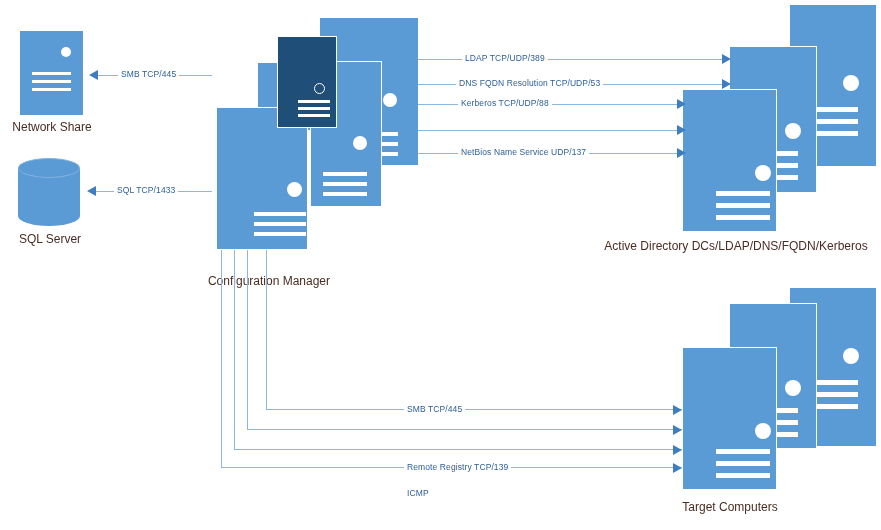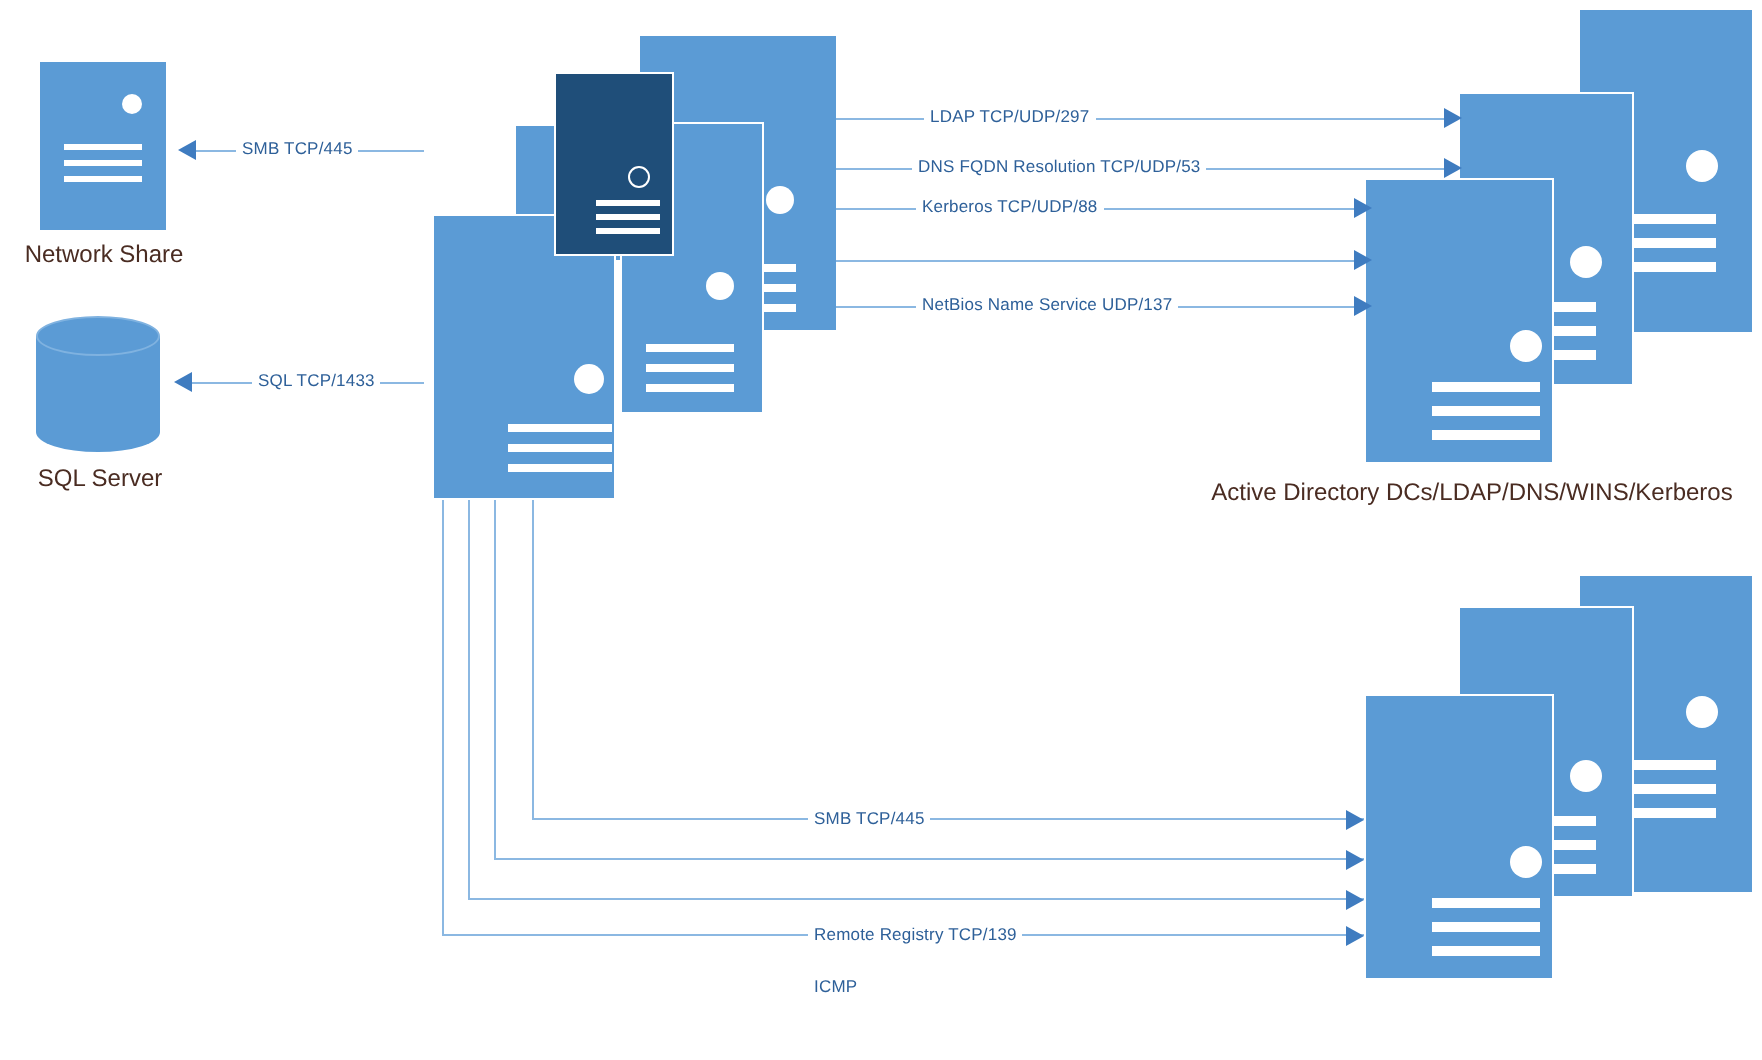--- a/index.html
+++ b/index.html
@@ -61,21 +61,21 @@
 
   <div class="cyl" style="left:18px;top:158px;width:62px;height:68px;">
     <div class="bot"></div>
     <div class="body"></div>
     <div class="top"></div>
   </div>
   <div class="node-label" style="left:12px;top:232px;width:76px;">SQL Server</div>
 
   <div class="hline" style="left:96px;top:191px;width:116px;"></div>
   <div class="arrow-l" style="left:87px;top:186px;"></div>
-  <div class="conn-label" style="left:114px;top:185px;margin-left:12px;">SQL TCP/1433</div>
+  <div class="conn-label" style="left:114px;top:185px;">SQL TCP/1433</div>
 
   <div class="server plain" style="left:258px;top:63px;width:52px;height:67px;"></div>
 
   <div class="server plain" style="left:320px;top:18px;width:98px;height:147px;">
     <div class="dot" style="left:63px;top:75px;width:14px;height:14px;"></div>
     <div class="bar" style="left:20px;top:114px;width:58px;height:4px;"></div>
     <div class="bar" style="left:20px;top:124px;width:58px;height:4px;"></div>
     <div class="bar" style="left:20px;top:134px;width:58px;height:4px;"></div>
   </div>
 
@@ -93,44 +93,45 @@
     <div class="bar" style="left:37px;top:124px;width:52px;height:4px;"></div>
   </div>
 
   <div class="server dark" style="left:277px;top:36px;width:60px;height:92px;">
     <div class="ring" style="left:36px;top:46px;width:9px;height:9px;"></div>
     <div class="bar" style="left:20px;top:63px;width:32px;height:3px;"></div>
     <div class="bar" style="left:20px;top:70px;width:32px;height:3px;"></div>
     <div class="bar" style="left:20px;top:77px;width:32px;height:3px;"></div>
   </div>
 
+  <div class="node-label two" style="left:186px;top:274px;width:166px;">Configuration Manager</div>
 
   <div class="server plain" style="left:790px;top:5px;width:86px;height:161px;">
     <div class="dot" style="left:53px;top:70px;width:16px;height:16px;"></div>
     <div class="bar" style="left:16px;top:102px;width:52px;height:5px;"></div>
     <div class="bar" style="left:16px;top:114px;width:52px;height:5px;"></div>
     <div class="bar" style="left:16px;top:126px;width:52px;height:5px;"></div>
   </div>
   <div class="server outlined" style="left:729px;top:46px;width:88px;height:147px;">
     <div class="dot" style="left:55px;top:76px;width:16px;height:16px;"></div>
     <div class="bar" style="left:16px;top:104px;width:52px;height:5px;"></div>
     <div class="bar" style="left:16px;top:116px;width:52px;height:5px;"></div>
     <div class="bar" style="left:16px;top:128px;width:52px;height:5px;"></div>
   </div>
   <div class="server outlined" style="left:682px;top:89px;width:95px;height:143px;">
     <div class="dot" style="left:72px;top:75px;width:16px;height:16px;"></div>
     <div class="bar" style="left:33px;top:101px;width:54px;height:5px;"></div>
     <div class="bar" style="left:33px;top:113px;width:54px;height:5px;"></div>
     <div class="bar" style="left:33px;top:125px;width:54px;height:5px;"></div>
   </div>
-  <div class="node-label" style="left:594px;top:239px;width:284px;">Active Directory DCs/LDAP/DNS/WINS/Kerberos</div>
+  <div class="node-label" style="left:594px;top:239px;width:284px;">Active Directory DCs/LDAP/DNS/FQDN/Kerberos</div>
 
   <div class="hline" style="left:418px;top:59px;width:310px;"></div>
   <div class="arrow-r" style="left:722px;top:54px;"></div>
-  <div class="conn-label" style="left:462px;top:53px;">LDAP TCP/UDP/297</div>
+  <div class="conn-label" style="left:462px;top:53px;">LDAP TCP/UDP/389</div>
 
   <div class="hline" style="left:418px;top:84px;width:310px;"></div>
   <div class="arrow-r" style="left:722px;top:79px;"></div>
   <div class="conn-label" style="left:456px;top:78px;">DNS FQDN Resolution TCP/UDP/53</div>
 
   <div class="hline" style="left:418px;top:104px;width:265px;"></div>
   <div class="arrow-r" style="left:677px;top:99px;"></div>
   <div class="conn-label" style="left:458px;top:98px;">Kerberos  TCP/UDP/88</div>
 
   <div class="hline" style="left:418px;top:130px;width:265px;"></div>
@@ -151,20 +152,21 @@
     <div class="bar" style="left:16px;top:104px;width:52px;height:5px;"></div>
     <div class="bar" style="left:16px;top:116px;width:52px;height:5px;"></div>
     <div class="bar" style="left:16px;top:128px;width:52px;height:5px;"></div>
   </div>
   <div class="server outlined" style="left:682px;top:347px;width:95px;height:143px;">
     <div class="dot" style="left:72px;top:75px;width:16px;height:16px;"></div>
     <div class="bar" style="left:33px;top:101px;width:54px;height:5px;"></div>
     <div class="bar" style="left:33px;top:113px;width:54px;height:5px;"></div>
     <div class="bar" style="left:33px;top:125px;width:54px;height:5px;"></div>
   </div>
+  <div class="node-label" style="left:660px;top:500px;width:140px;">Target Computers</div>
 
   <div class="elbow" style="left:266px;top:250px;width:416px;height:160px;"></div>
   <div class="arrow-r" style="left:673px;top:405px;"></div>
   <div class="conn-label" style="left:404px;top:404px;">SMB TCP/445</div>
 
   <div class="elbow" style="left:247px;top:250px;width:435px;height:180px;"></div>
   <div class="arrow-r" style="left:673px;top:425px;"></div>
 
   <div class="elbow" style="left:234px;top:250px;width:448px;height:200px;"></div>
   <div class="arrow-r" style="left:673px;top:445px;"></div>

